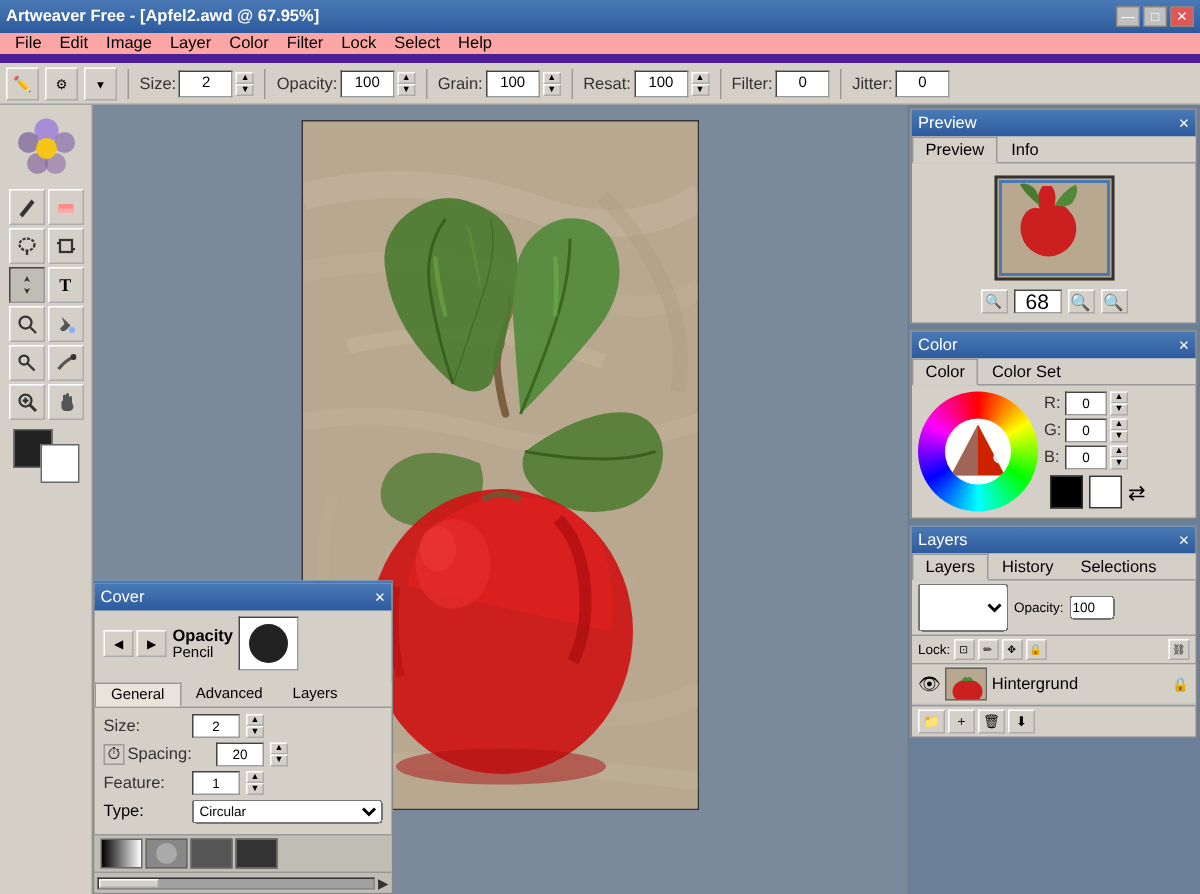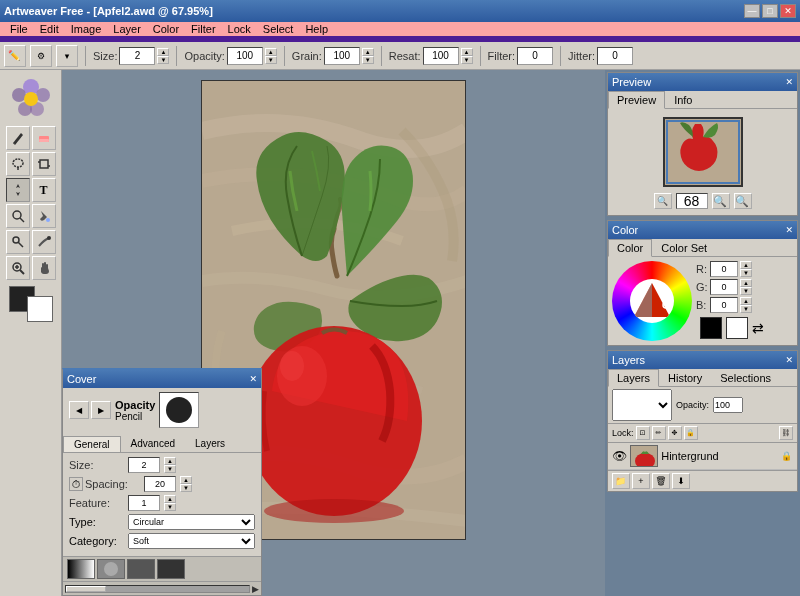--- a/index.html
+++ b/index.html
@@ -690,26 +690,20 @@
     </div>
 
     <div class="brush-select-row">
       <span class="brush-select-label">Type:</span>
       <select class="brush-select">
         <option>Circular</option>
       </select>
     </div>
 
 
-    <div class="brush-select-row">
-      <span class="brush-select-label">Category:</span>
-      <select class="brush-select">
-        <option>Soft</option>
-      </select>
-    </div>
   </div>
 
   <div style="display:flex; align-items:center; padding:2px 4px; background:#c0bdb5; border-top:1px solid #999; gap:2px;">
     <div style="width:28px; height:20px; background: linear-gradient(to right, black, white); border:1px solid #666; cursor:pointer;"></div>
     <div style="width:28px; height:20px; background: #888; border:1px solid #666; cursor:pointer; display:flex; align-items:center; justify-content:center;">
       <div style="width:14px; height:14px; background:#aaa; border-radius:50%;"></div>
     </div>
     <div style="width:28px; height:20px; background: #555; border:1px solid #666; cursor:pointer;"></div>
     <div style="width:28px; height:20px; background: #333; border:1px solid #666; cursor:pointer;"></div>
   </div>

